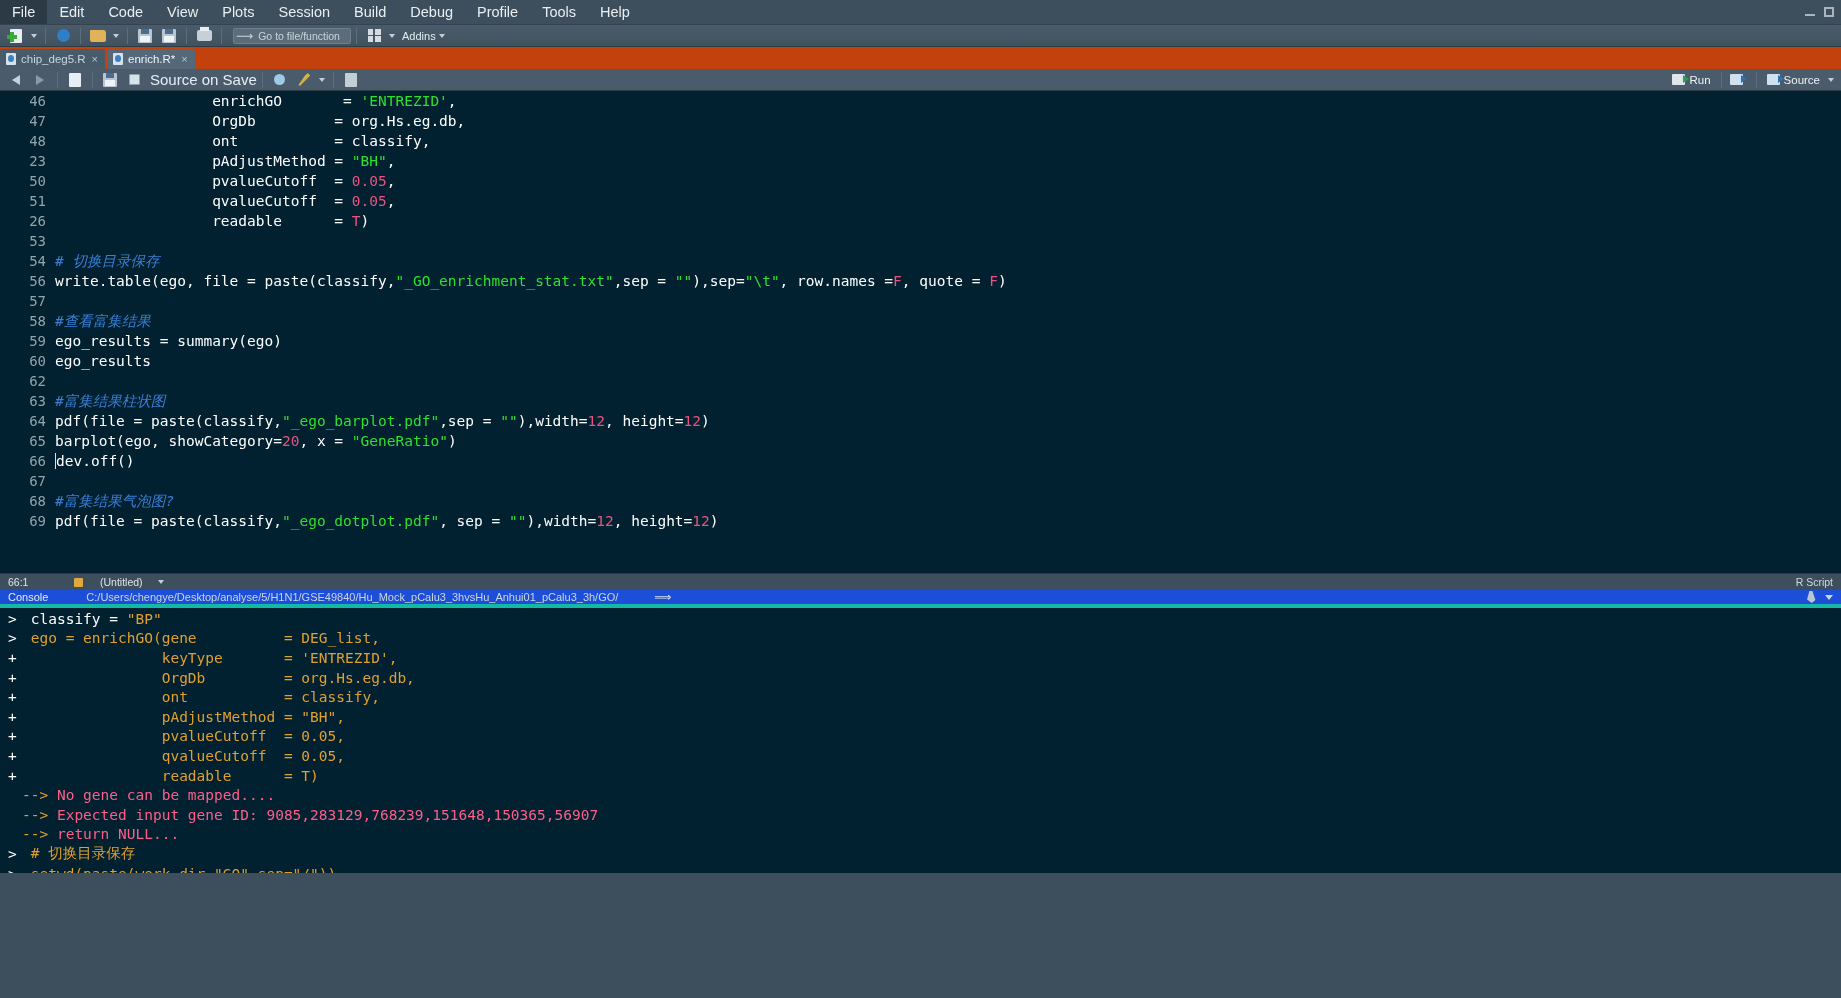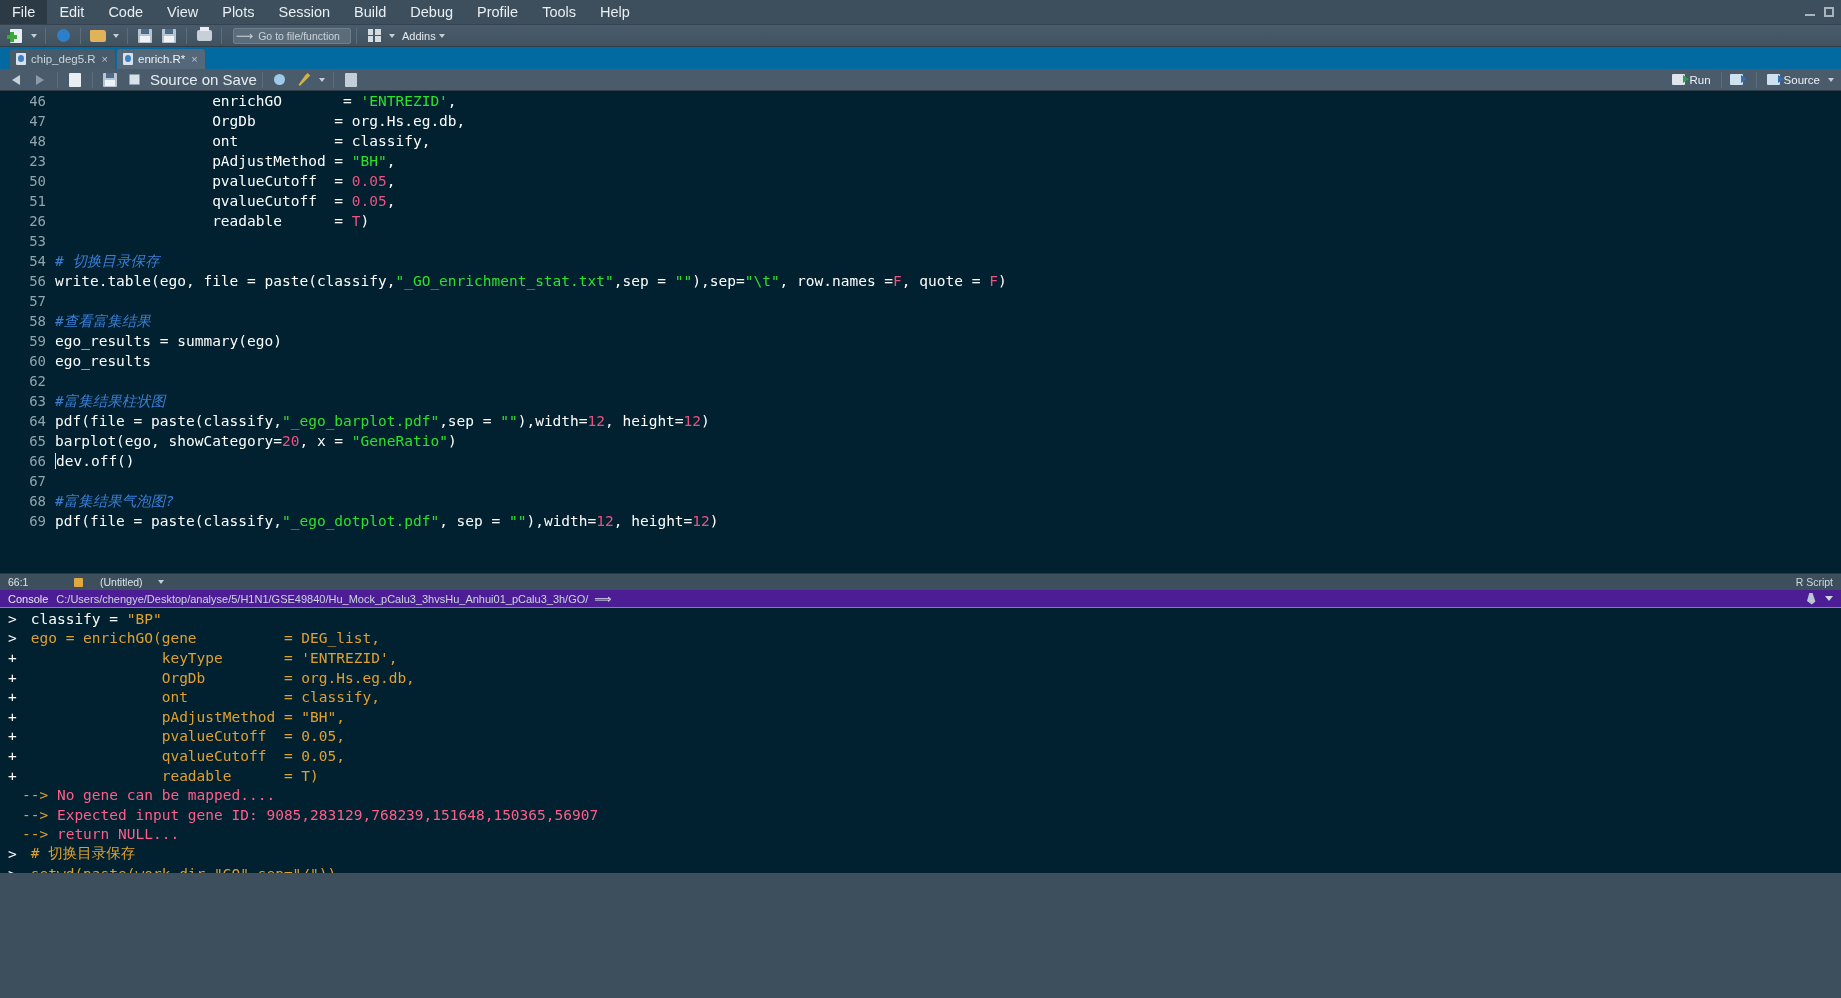--- a/index.html
+++ b/index.html
@@ -92,23 +92,22 @@
   .ic-save:after  { content:""; position:absolute; left:2px; bottom:1px; width:10px; height:6px; background:#eef3f7; }
   .ic-print { width: 15px; height: 11px; background: #c7d0d8; border-radius: 2px; position: relative; }
   .ic-print:before { content:""; position:absolute; left:3px; top:-3px; width:9px; height:4px; background:#e9eef2; }
   .ic-grid { width: 13px; height: 13px; display: grid; grid-template-columns: 1fr 1fr; grid-template-rows: 1fr 1fr; gap: 1.5px; }
   .ic-grid span { background: #d5dde3; }
   .ic-arrow { color: #c9d3da; font-size: 12px; }
 
   
   #tabstrip {
     height: 22px;
-    background: #0369a1;
+    background: #c2410c;
     display: flex; align-items: flex-end;
-    padding-left: 10px;
   }
   .srctab {
     height: 20px;
     display: flex; align-items: center;
     padding: 0 7px 0 6px;
     background: #54687a;
     margin-right: 2px;
     border-radius: 3px 3px 0 0;
     font-size: 11.5px;
     color: #eef3f7;
@@ -204,26 +203,27 @@
     border-top: 1px solid #2b3843;
     gap: 12px;
   }
   #editorstatus .pos { width: 44px; }
   .chip-sq { width: 9px; height: 9px; background: #e0a93f; border-radius: 1px; margin: 0 5px 0 10px; }
   #editorstatus .right { margin-left: auto; color: #cdd8df; }
 
   
   #consoleheader {
     height: 18px;
-    background: #4c1d95;
+    background: #1d4ed8;
     display: flex; align-items: center;
     padding: 0 8px;
     font-size: 11px;
     color: #e4ebf0;
-    border-bottom: 1px solid #14b8a6;
+    border-bottom: 4px solid #14b8a6;
+    gap: 30px;
   }
   #consoleheader .cpath { color: #cbd6de; margin-left: 8px; }
   #consoleheader .popout { margin-left: 6px; color: #d7e0e7; font-size: 12px; }
   #consoleheader .hright { margin-left: auto; display: flex; gap: 6px; align-items: center; }
   .broom { width: 12px; height: 12px; background: #b9c7d2; clip-path: polygon(20% 0,45% 0,70% 75%,40% 100%,0 70%); }
   .bigcaret { width:0;height:0;border-left:4px solid transparent;border-right:4px solid transparent;border-top:5px solid #cbd6de; }
 
   #console {
     background: #012030;
     height: 265px;

